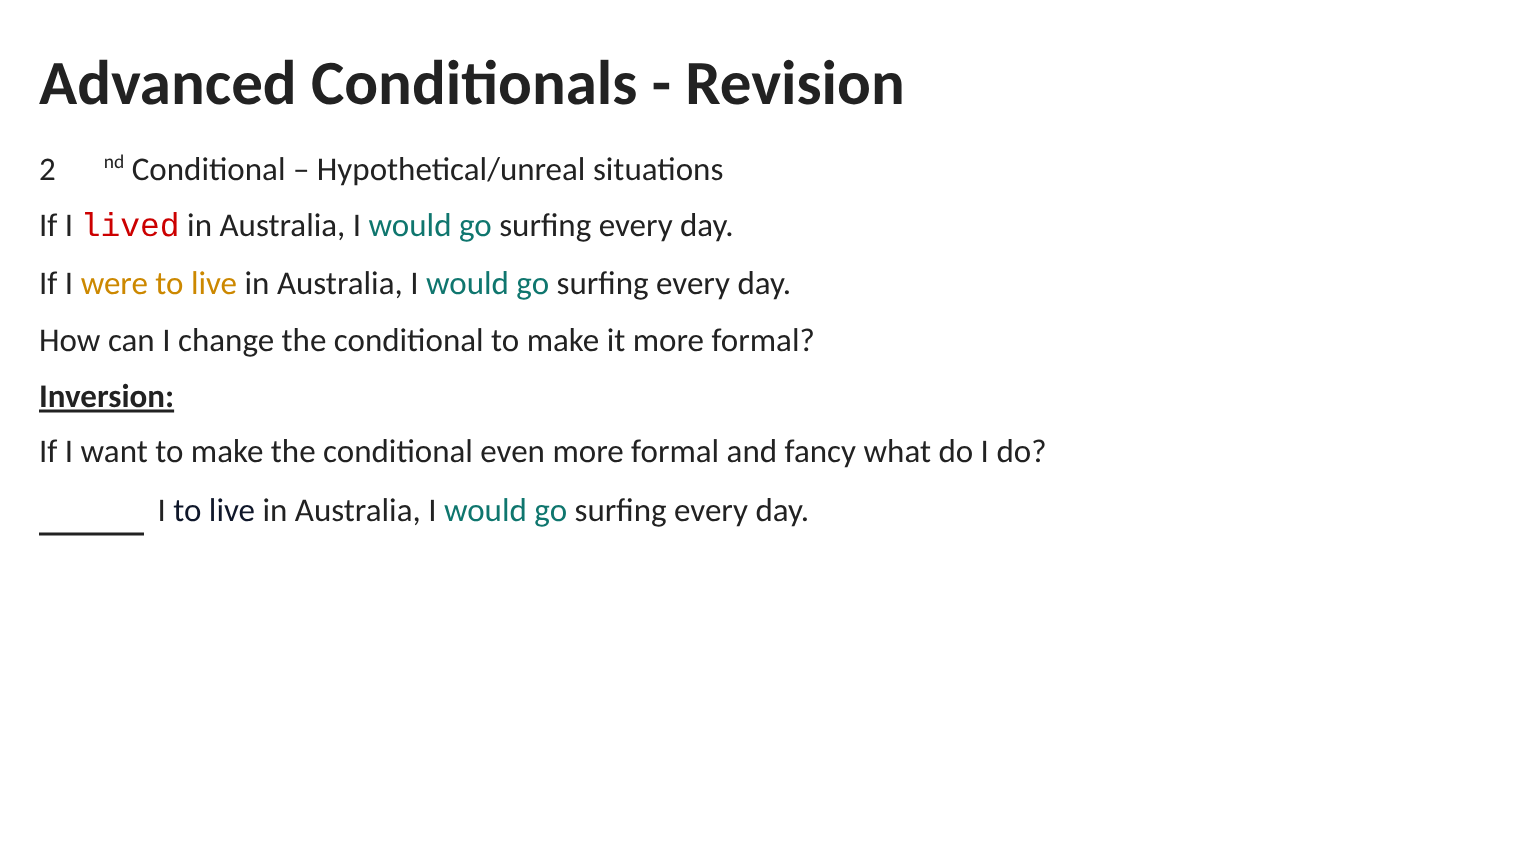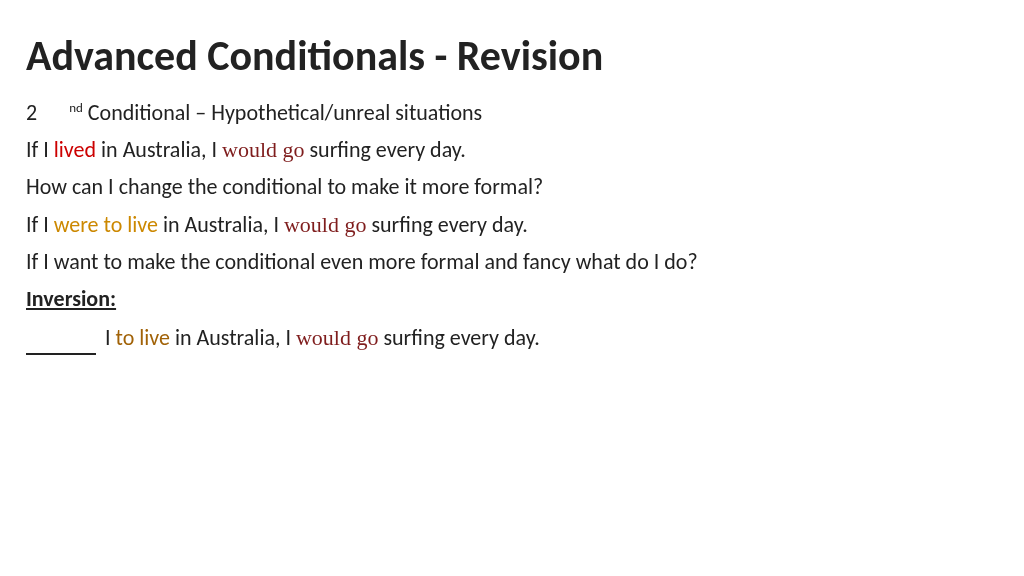--- a/index.html
+++ b/index.html
@@ -30,33 +30,33 @@
       color: #222222;
       line-height: 1.6;
     }
 
     .line {
       margin-bottom: 2px;
     }
 
     .red {
       color: #cc0000;
+      font-family: Liberation Mono, monospace;
     }
 
     .were-to-live {
       color: #cc8800;
     }
 
     .would-go {
-      color: #7f1d1d;
-      font-family: Liberation Serif, serif;
+      color: #0f766e;
     }
 
     .to-live {
-      color: #a16207;
+      color: #0f172a;
     }
 
     .inversion {
       font-weight: bold;
       text-decoration: underline;
     }
 
     sup {
       font-size: 13px;
       margin-left: 32px;
@@ -80,33 +80,33 @@
 
     <div class="line">
       <span>2<sup>nd</sup> Conditional – Hypothetical/unreal situations</span>
     </div>
 
     <div class="line">
       <span>If I </span><span class="red">lived</span><span> in Australia, I </span><span class="would-go">would go</span><span> surfing every day.</span>
     </div>
 
     <div class="line">
+      <span>If I </span><span class="were-to-live">were to live</span><span> in Australia, I </span><span class="would-go">would go</span><span> surfing every day.</span>
+    </div>
+
+    <div class="line">
       <span>How can I change the conditional to make it more formal?</span>
     </div>
 
     <div class="line">
-      <span>If I </span><span class="were-to-live">were to live</span><span> in Australia, I </span><span class="would-go">would go</span><span> surfing every day.</span>
+      <span class="inversion">Inversion:</span>
     </div>
 
     <div class="line">
       <span>If I want to make the conditional even more formal and fancy what do I do?</span>
-    </div>
-
-    <div class="line">
-      <span class="inversion">Inversion:</span>
     </div>
 
     <div class="line">
       <span class="blank">&nbsp;</span><span> I </span><span class="to-live">to live</span><span> in Australia, I </span><span class="would-go">would go</span><span> surfing every day.</span>
     </div>
 
   </div>
 </div>
 
 </body></html>

